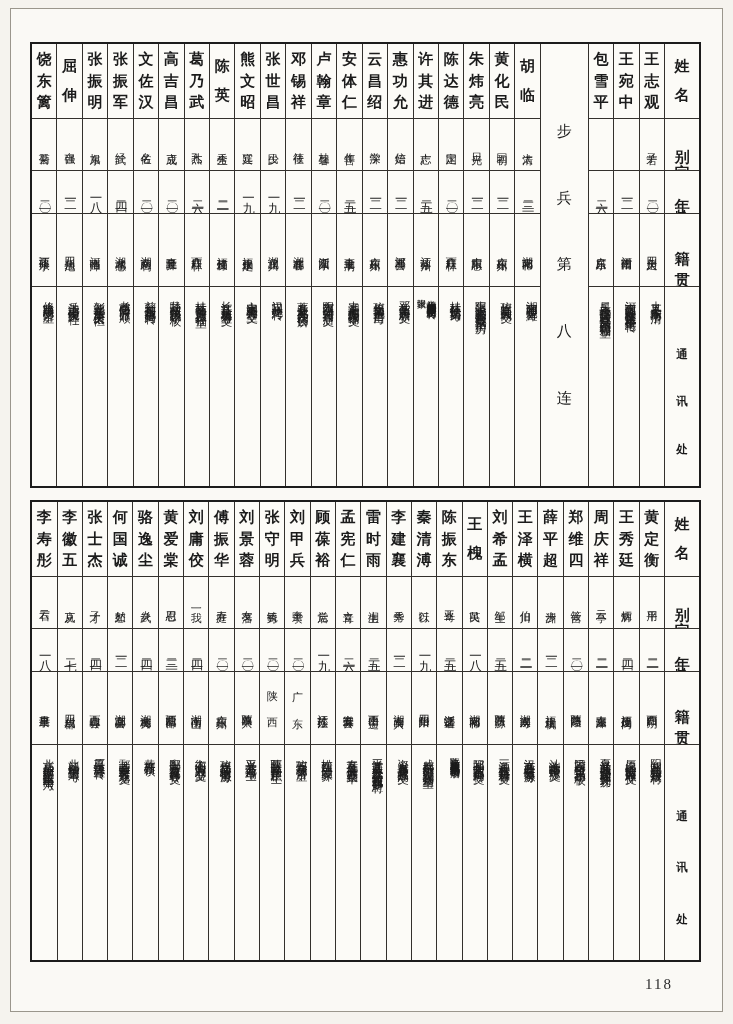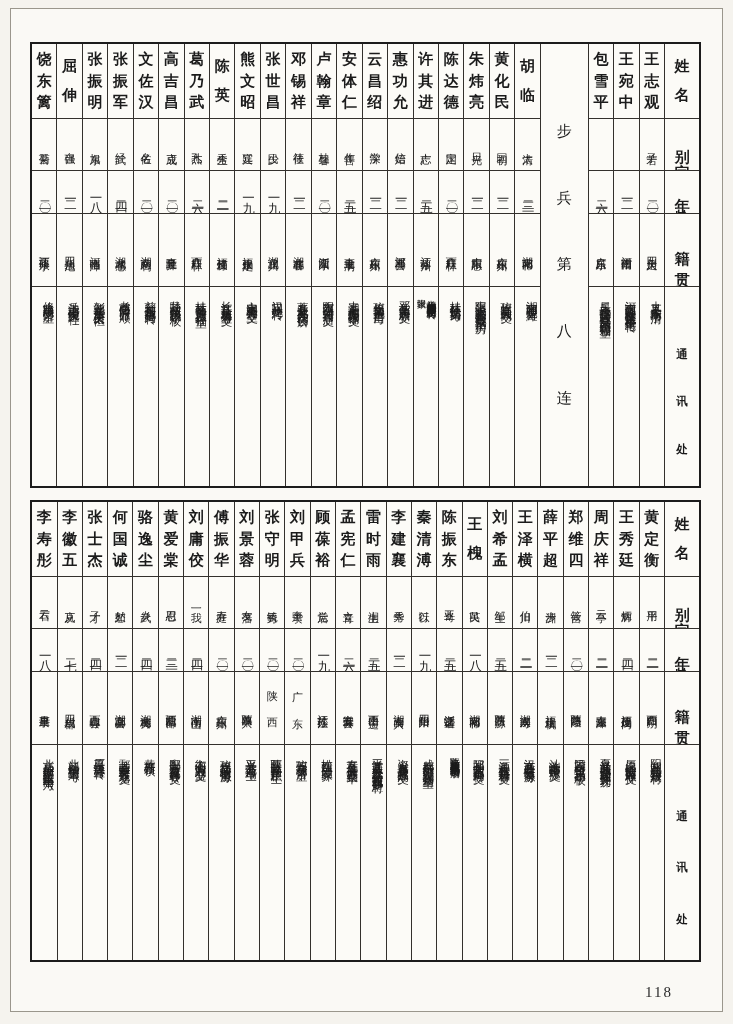--- a/index.html
+++ b/index.html
@@ -58,21 +58,21 @@
   }
   .cell-addr.addr-small span{font-size:10px;letter-spacing:0.5px;}
   .cell-addr span.addr-note{font-size:9px;letter-spacing:0;}
   .header-col .cell{
     display:flex;flex-direction:column;justify-content:space-evenly;align-items:center;
     font-size:15px;padding:4px 0;writing-mode:horizontal-tb;
   }
   .header-col .cell-addr{border-bottom:none;}
   .page-number{
     position:absolute;left:645px;top:976px;
-    font-size:15px;letter-spacing:2px;color:#2a2a2a;margin-top:8px;
+    font-size:15px;letter-spacing:2px;color:#2a2a2a;
   }
 </style>
 </head>
 <body>
 
 <div class="page-frame"></div>
 
 <div id="table-0" class="roster">
     <div class="col header-col">
       <div class="cell cell-name">

